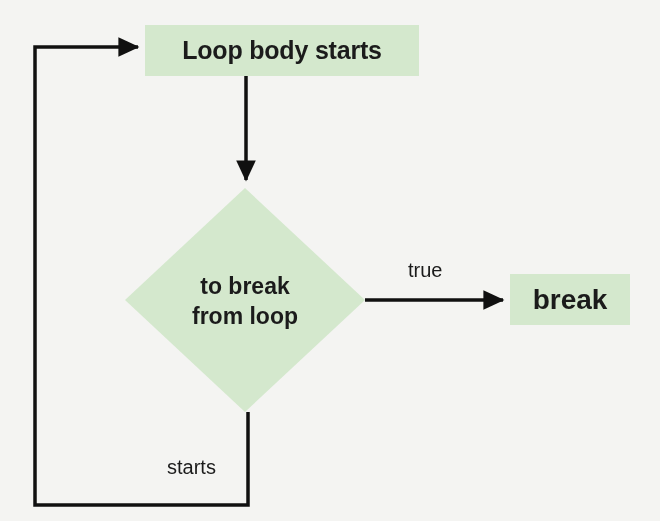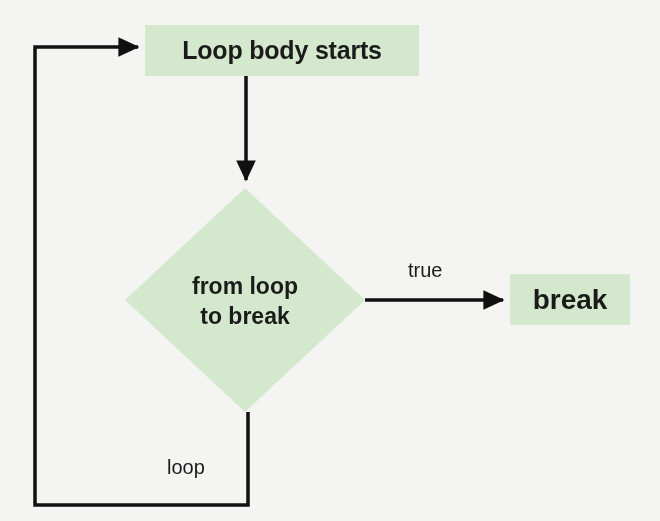--- a/index.html
+++ b/index.html
@@ -97,23 +97,23 @@
     <line x1="246" y1="76" x2="246" y2="180" stroke="#101010" stroke-width="3.5" marker-end="url(#arrowhead)"></line>
 
     <line x1="365" y1="300" x2="503" y2="300" stroke="#101010" stroke-width="3.5" marker-end="url(#arrowhead)"></line>
 
     <path d="M248,412 L248,505 L35,505 L35,47 L138,47" fill="none" stroke="#101010" stroke-width="3.5" stroke-linejoin="miter" marker-end="url(#arrowhead)"></path>
   </svg>
 
   <div class="node-label" id="node-loop-body-label">Loop body starts</div>
 
   <div class="node-label" id="node-condition-label">
+    <span>to break</span>
     <span>from loop</span>
-    <span>to break</span>
   </div>
 
   <div class="node-label" id="node-break-label">break</div>
 
   <div class="edge-label" id="edge-label-true">true</div>
 
-  <div class="edge-label" id="edge-label-false">loop</div>
+  <div class="edge-label" id="edge-label-false">starts</div>
 
 </div>
 
 </body></html>

